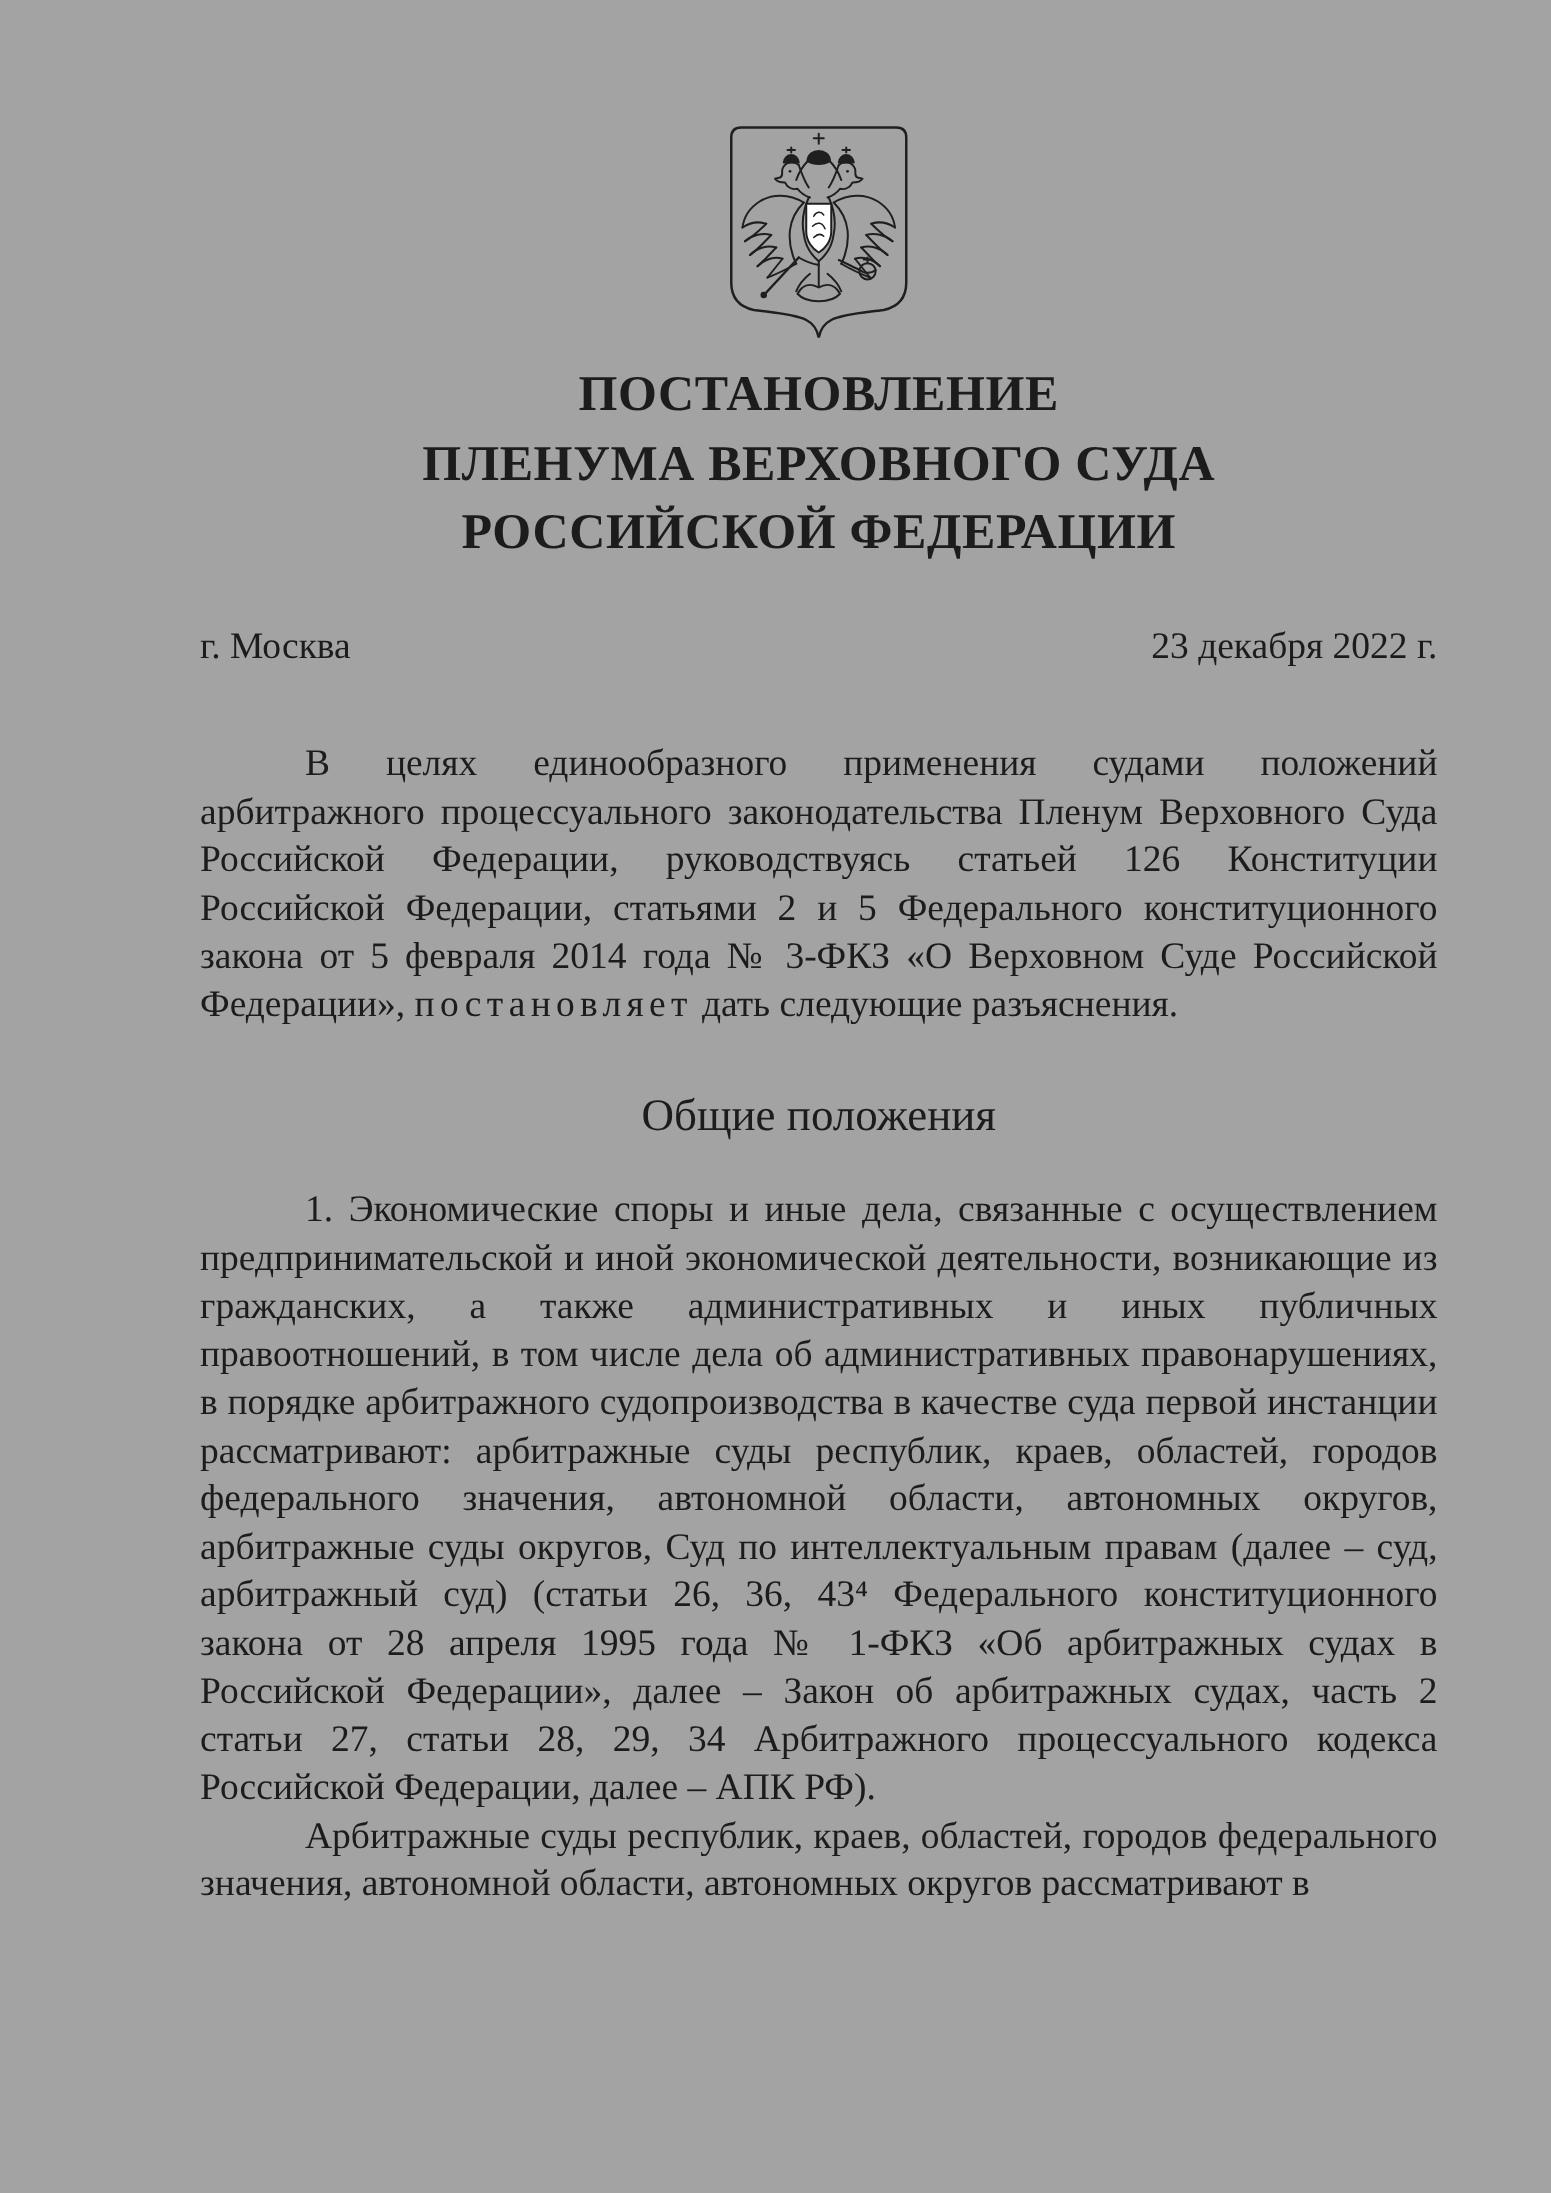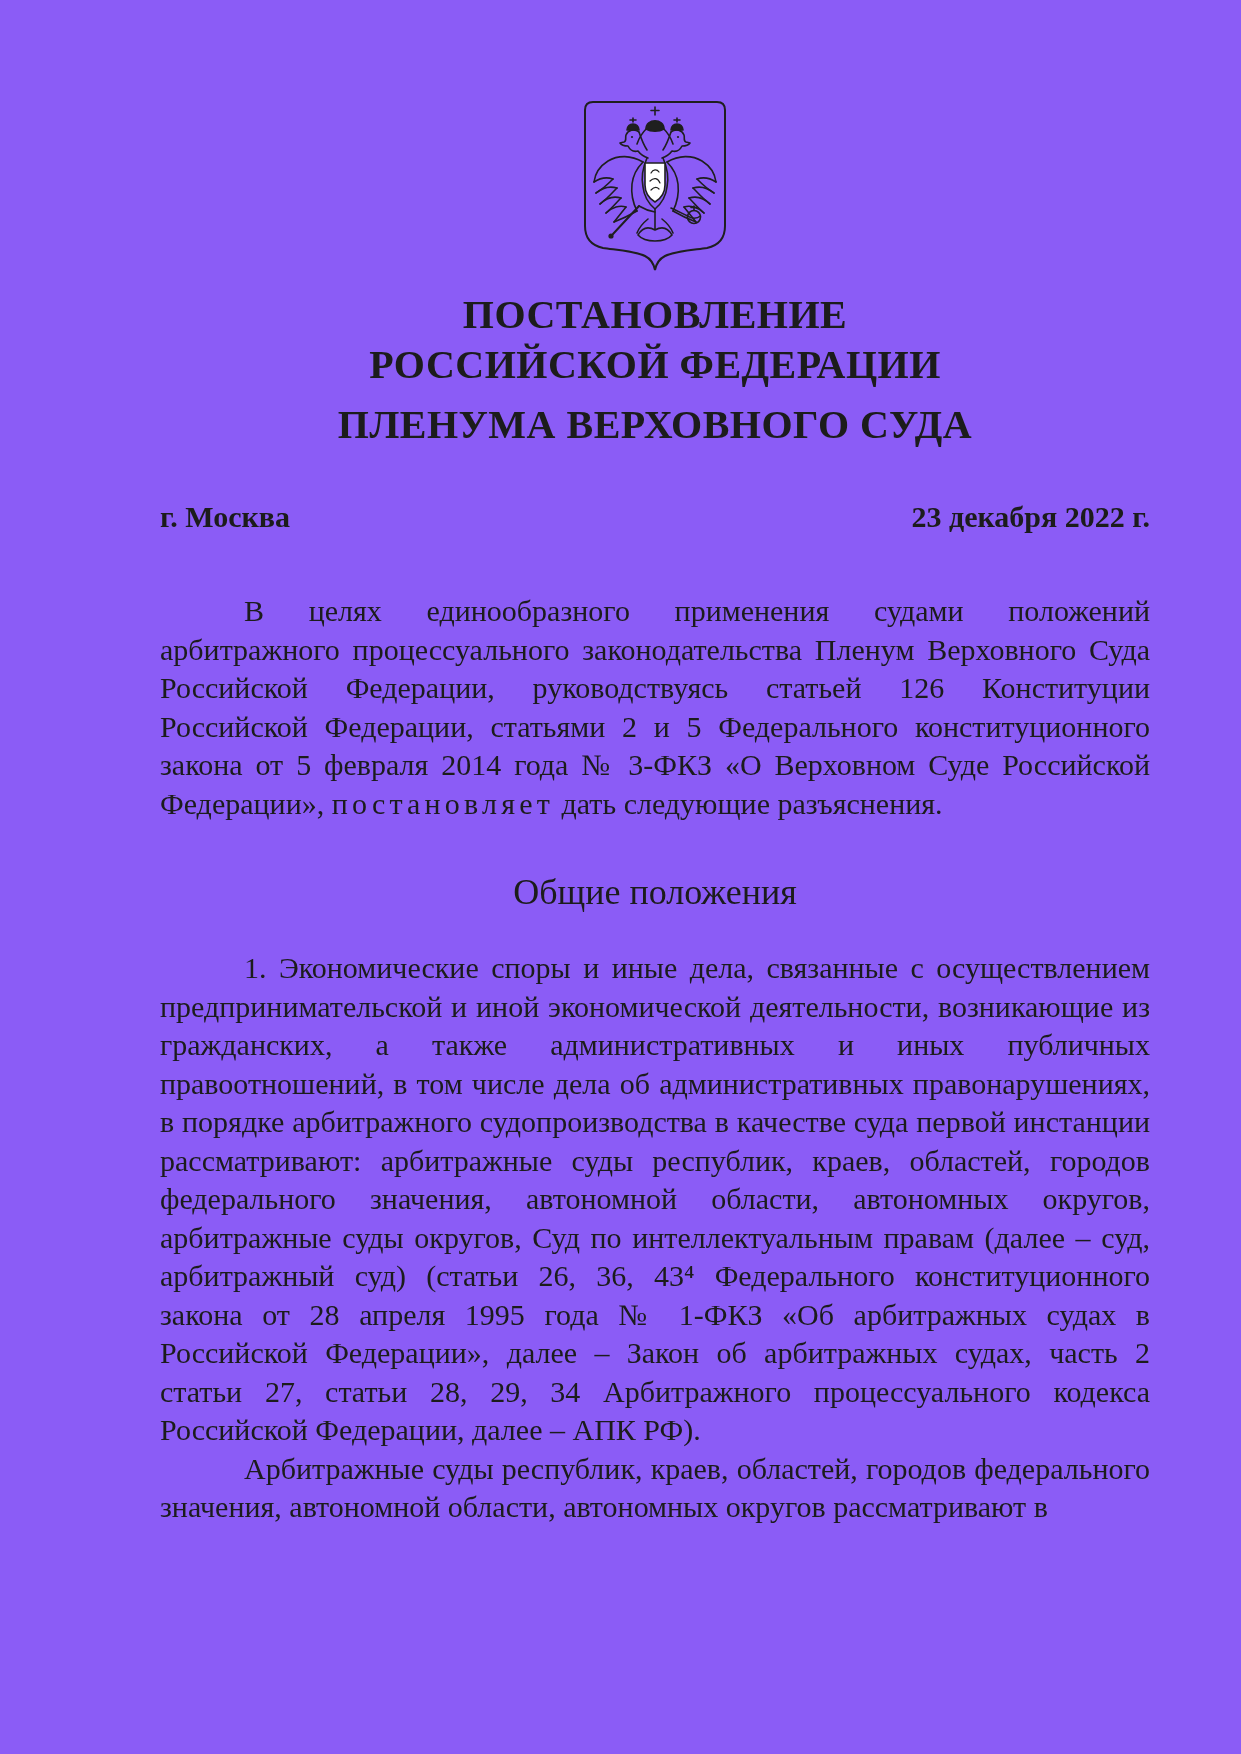--- a/index.html
+++ b/index.html
@@ -6,21 +6,21 @@
     margin: 0;
     padding: 0;
     background: #ffffff;
   }
   .page {
     position: relative;
     width: 1241px;
     height: 1754px;
     box-sizing: border-box;
     padding: 98px 91px 0 160px;
-    background: #8b5cf6;
+    background: #a3a3a3;
     overflow: hidden;
     font-family: "Liberation Serif", "DejaVu Serif", serif;
     color: #1c1c1c;
   }
   .emblem {
     width: 148px;
     margin: 2px auto 0 auto;
   }
   .emblem svg { display: block; }
   .doc-type {
@@ -45,21 +45,20 @@
     font-size: 30px;
     line-height: 36px;
   }
   .place-date-row {
     margin-top: 46px;
     display: flex;
     justify-content: space-between;
     align-items: baseline;
     font-size: 30px;
     line-height: 38px;
-    font-weight: bold;
   }
   .subject {
     margin: 142px auto 0 auto;
     max-width: 960px;
     text-align: center;
     font-size: 30px;
     font-weight: bold;
     line-height: 40px;
   }
   .body-par {
@@ -117,22 +116,22 @@
         <path d="M58,106 C63,109 68,111 74,112"></path>
         <circle cx="113" cy="117" r="6.5"></circle>
         <path d="M107,116 C110,119 116,119 119.5,116 M113,110.5 V106 M110,107.5 h6 M90,108 C97,111 102,114 106.8,116"></path>
       </g>
 
       <path d="M12,2 L136,2 Q144,2 144,10 L144,126 Q144,144 126,148 C112,150 94,151 84,156 Q76,160 74,170 Q72,160 64,156 C54,151 36,150 22,148 Q4,144 4,126 L4,10 Q4,2 12,2 Z" fill="none" stroke="#1f1f1f" stroke-width="2"></path>
     </svg>
   </div>
 
   <div class="doc-type">ПОСТАНОВЛЕНИЕ</div>
+  <div class="org-title first">ПЛЕНУМА ВЕРХОВНОГО СУДА</div>
   <div class="org-title">РОССИЙСКОЙ ФЕДЕРАЦИИ</div>
-  <div class="org-title first">ПЛЕНУМА ВЕРХОВНОГО СУДА</div>
 
 
   <div class="place-date-row">
     <span>г. Москва</span>
     <span>23 декабря 2022 г.</span>
   </div>
 
 
   <p class="body-par indent preamble"><span>В целях единообразного применения судами положений арбитражного процессуального законодательства Пленум Верховного Суда Российской Федерации, руководствуясь статьей 126 Конституции Российской Федерации, статьями 2 и 5 Федерального конституционного закона от 5 февраля 2014 года № 3-ФКЗ «О Верховном Суде Российской Федерации», </span><span class="emph">постановляет</span><span> дать следующие разъяснения.</span></p>
 

